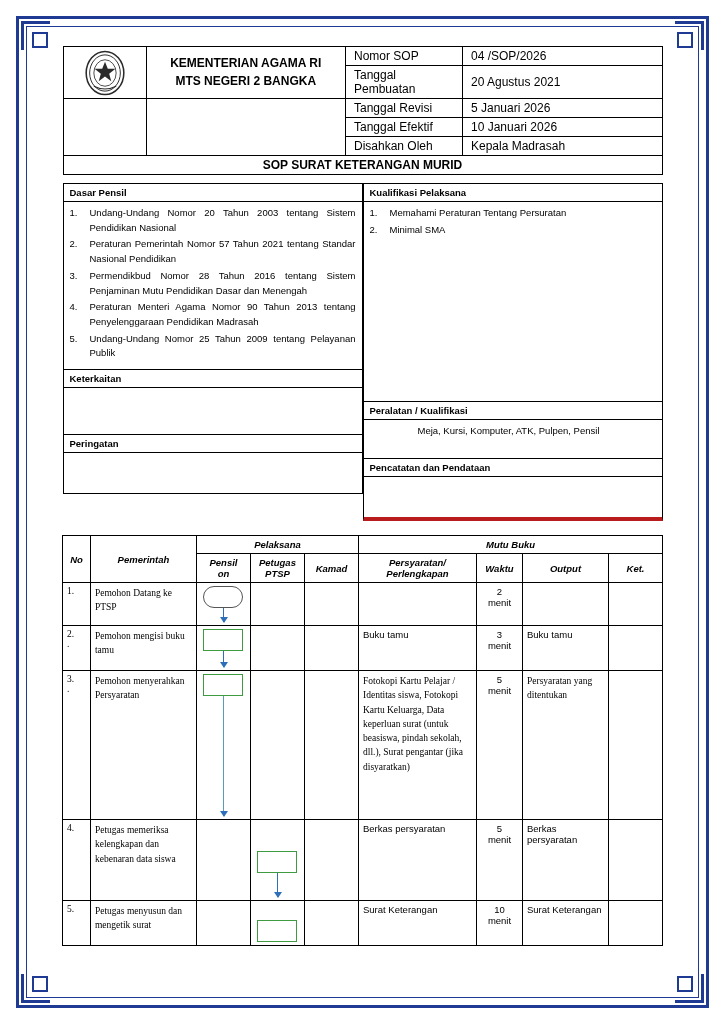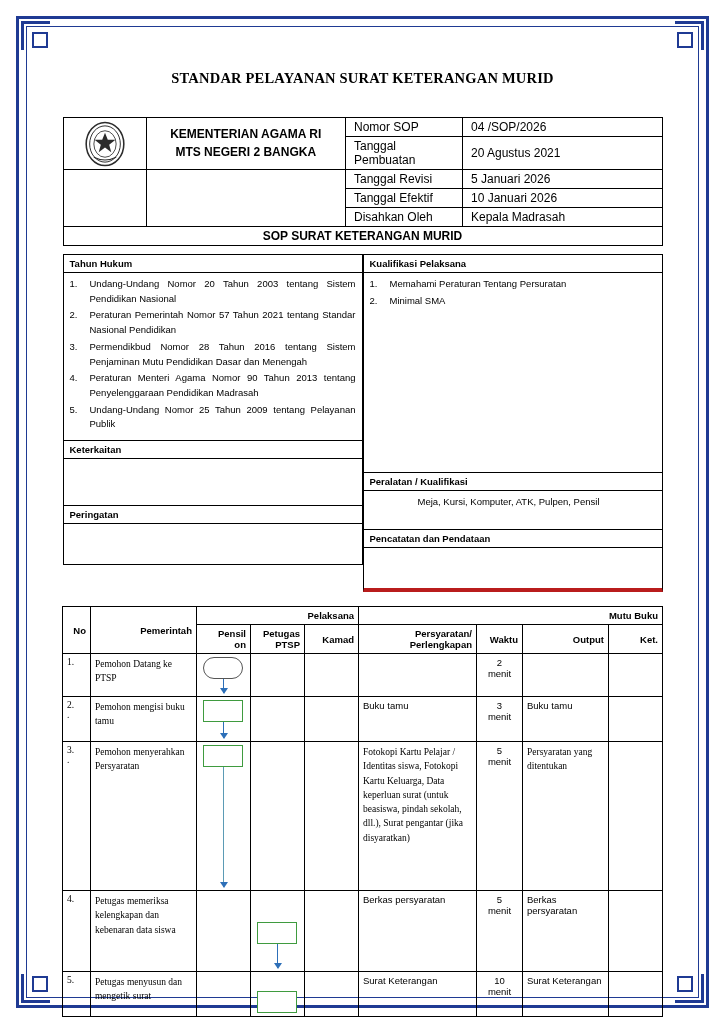--- a/index.html
+++ b/index.html
@@ -80,21 +80,21 @@
   }
   ol.num li .n{width:14px;flex:none;}
   ol.num li .t{flex:1;text-align:justify;}
   .h-space-1{height:36px;}
   .h-space-2{height:30px;}
   .left-col .cell{border-right:1px solid #000;}
 
   
   .flow{width:600px;margin:14px auto 0 auto;table-layout:fixed;}
   .flow td,.flow th{border:1px solid #000;font-size:9.5px;padding:3px 4px;vertical-align:top;}
-  .flow th{text-align:right;font-weight:bold;vertical-align:middle;}
+  .flow th{text-align:center;font-weight:bold;vertical-align:middle;font-style:italic;}
   .flow .c{text-align:center;}
   .akt{font-family:"Liberation Serif", serif; font-size:11px; line-height:1.5;}
   .ser{font-family:"Liberation Serif", serif; font-size:11px; line-height:1.5;margin-left:9px;}
   .no{font-family:"Liberation Serif", serif;font-size:11px;text-align:left;}
 
   .lane{position:relative;}
   .shape-box{
     width:38px;height:20px;border:1.4px solid #3f9b3f;background:#fff;margin:0 auto;
   }
   .shape-round{
@@ -118,21 +118,20 @@
 <div class="corner tr"></div>
 <div class="corner bl"></div>
 <div class="corner br"></div>
 <div class="corner-inner tl"></div>
 <div class="corner-inner tr"></div>
 <div class="corner-inner bl"></div>
 <div class="corner-inner br"></div>
 
 <div class="page">
 
-  <div class="doc-title">STANDAR PELAYANAN SURAT KETERANGAN MURID</div>
 
   <table class="hdr">
     <tbody>
         <tr>
       <td class="logo-cell" rowspan="2">
         <div class="logo">
           <svg viewBox="0 0 60 66" width="42" height="46" aria-hidden="true">
             <ellipse cx="30" cy="33" rx="27" ry="31" fill="none" stroke="#2b2b2b" stroke-width="2.2"></ellipse>
             <ellipse cx="30" cy="33" rx="22" ry="26" fill="none" stroke="#2b2b2b" stroke-width="1.4"></ellipse>
             <ellipse cx="30" cy="33" rx="16" ry="19" fill="none" stroke="#2b2b2b" stroke-width="1.2"></ellipse>
@@ -175,21 +174,21 @@
     </tr>
   </tbody>
     </table>
 
   <table class="legal">
     <tbody>
         <tr>
 
       <td class="left-col">
         <div class="cell">
-          <div class="sec-head">Tahun Hukum</div>
+          <div class="sec-head">Dasar Pensil</div>
           <div class="sec-body">
             <ol class="num">
               <li>
                     <span class="n">1.</span>
                     <span class="t">Undang-Undang Nomor 20 Tahun 2003 tentang Sistem Pendidikan Nasional</span>
                   </li>
               <li>
                     <span class="n">2.</span>
                     <span class="t">Peraturan Pemerintah Nomor 57 Tahun 2021 tentang Standar Nasional Pendidikan</span>
                   </li>

